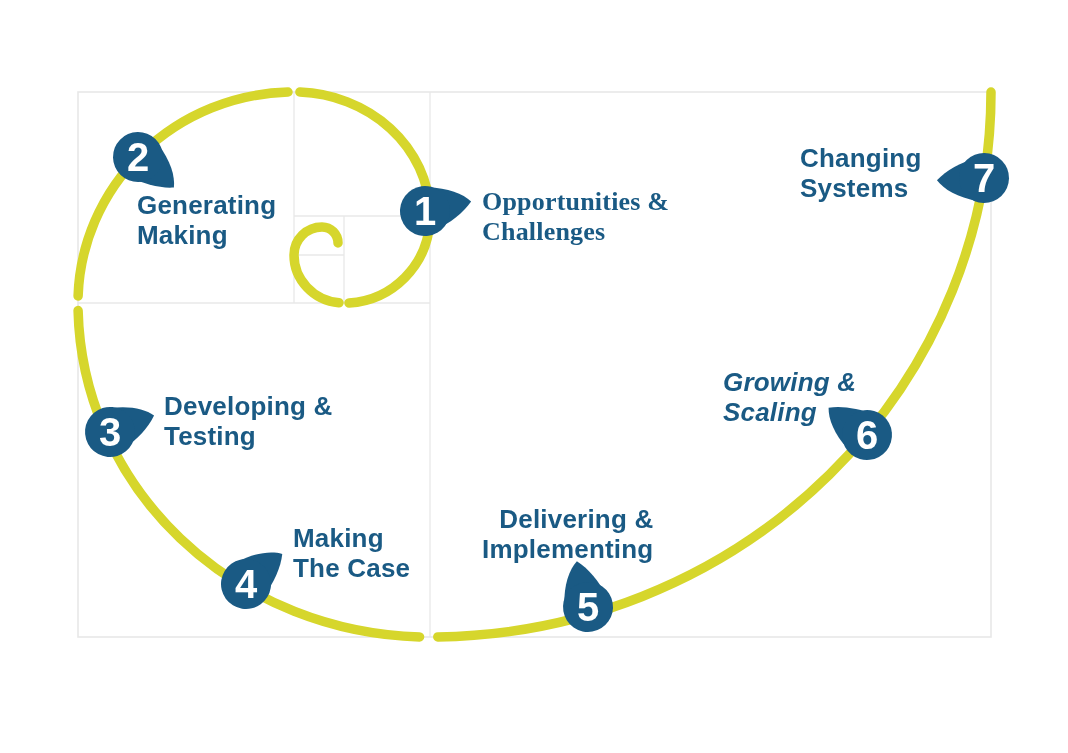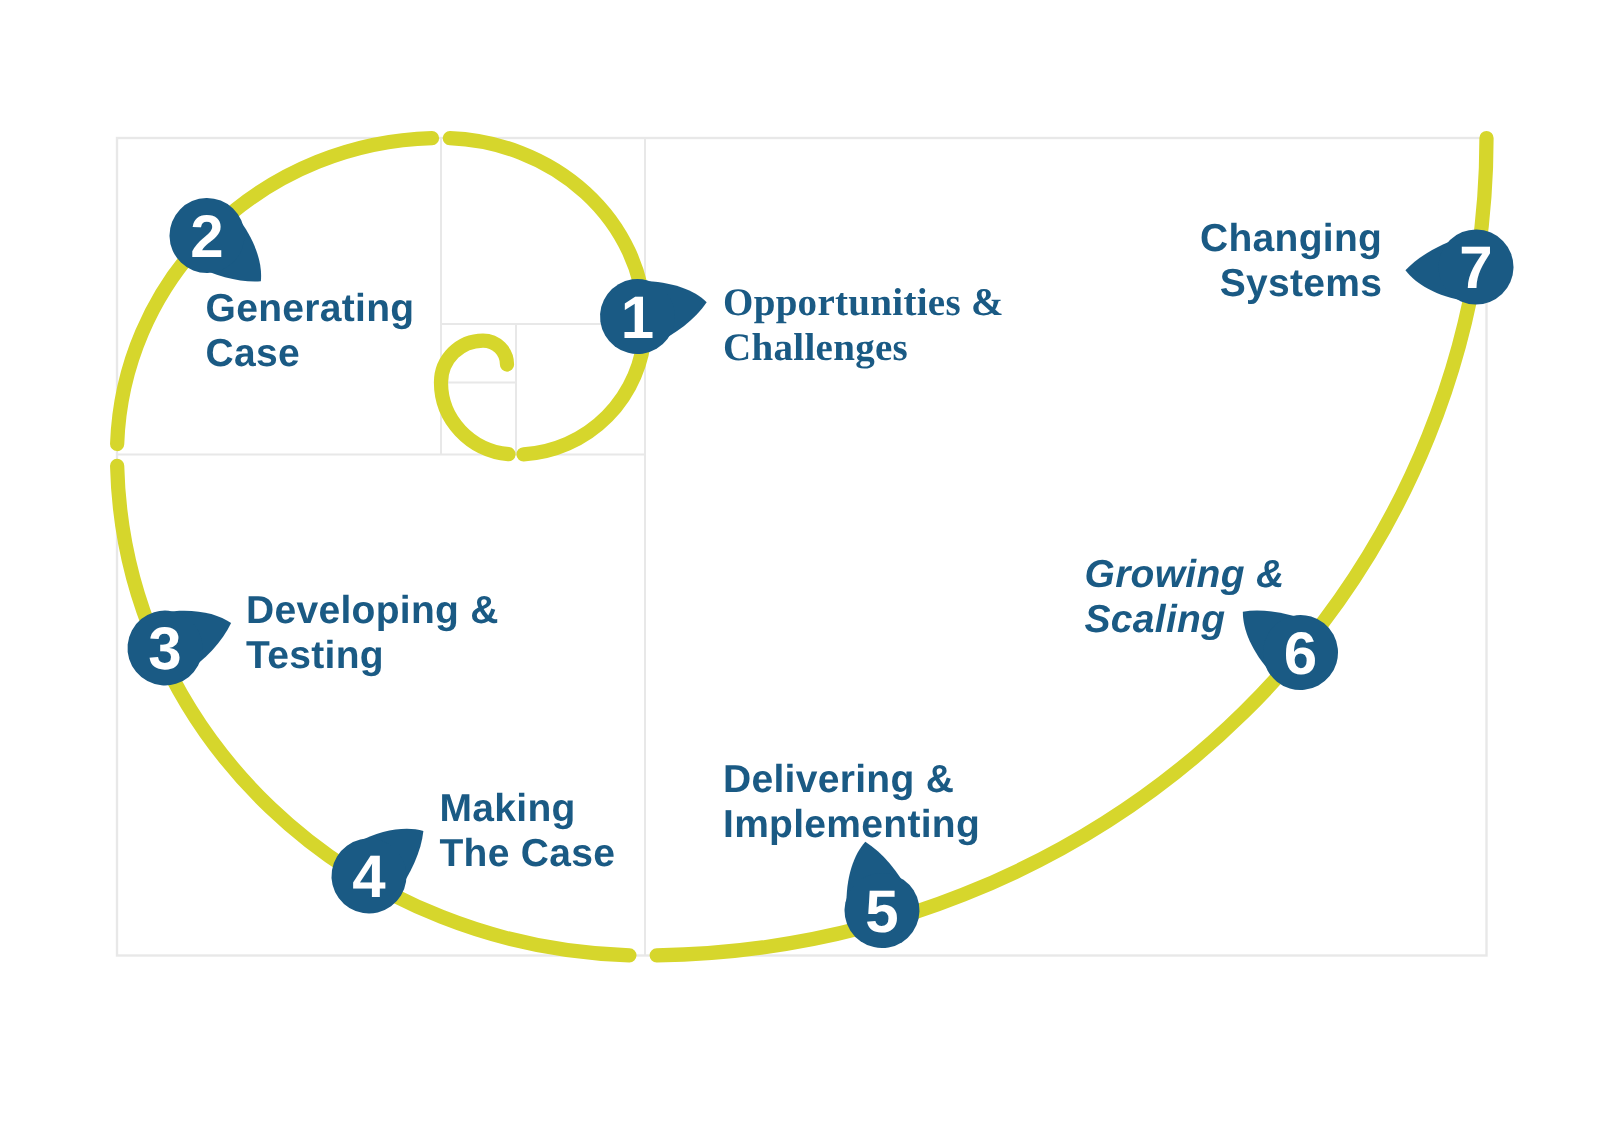--- a/index.html
+++ b/index.html
@@ -84,25 +84,25 @@
         <path d="M 6 -23 C 26 -20 40 -12 47 -3 C 38 7 24 15 6 21 Z"></path>
         <circle cx="0" cy="0" r="25"></circle>
         <text class="marker-number" x="0" y="14" transform="rotate(-181)">7</text>
       </g>
     </g>
   </svg>
 
   <div class="stage-label" style="left:482px;top:187px;font-family:Liberation Serif, serif;">Opportunities &amp;
 Challenges</div>
   <div class="stage-label" style="left:137px;top:190px;">Generating
-Case</div>
+Making</div>
   <div class="stage-label" style="left:293px;top:523px;">Making
 The Case</div>
   <div class="stage-label" style="left:164px;top:391px;">Developing &amp;
 Testing</div>
-  <div class="stage-label" style="left:482px;top:504px;">Delivering &amp;
+  <div class="stage-label" style="left:482px;top:504px;text-align:right;">Delivering &amp;
 Implementing</div>
   <div class="stage-label" style="left:723px;top:367px;font-style:italic;">Growing &amp;
 Scaling</div>
-  <div class="stage-label" style="left:800px;top:143px;text-align:right;">Changing
+  <div class="stage-label" style="left:800px;top:143px;">Changing
 Systems</div>
 
 </div>
 
 </body></html>

